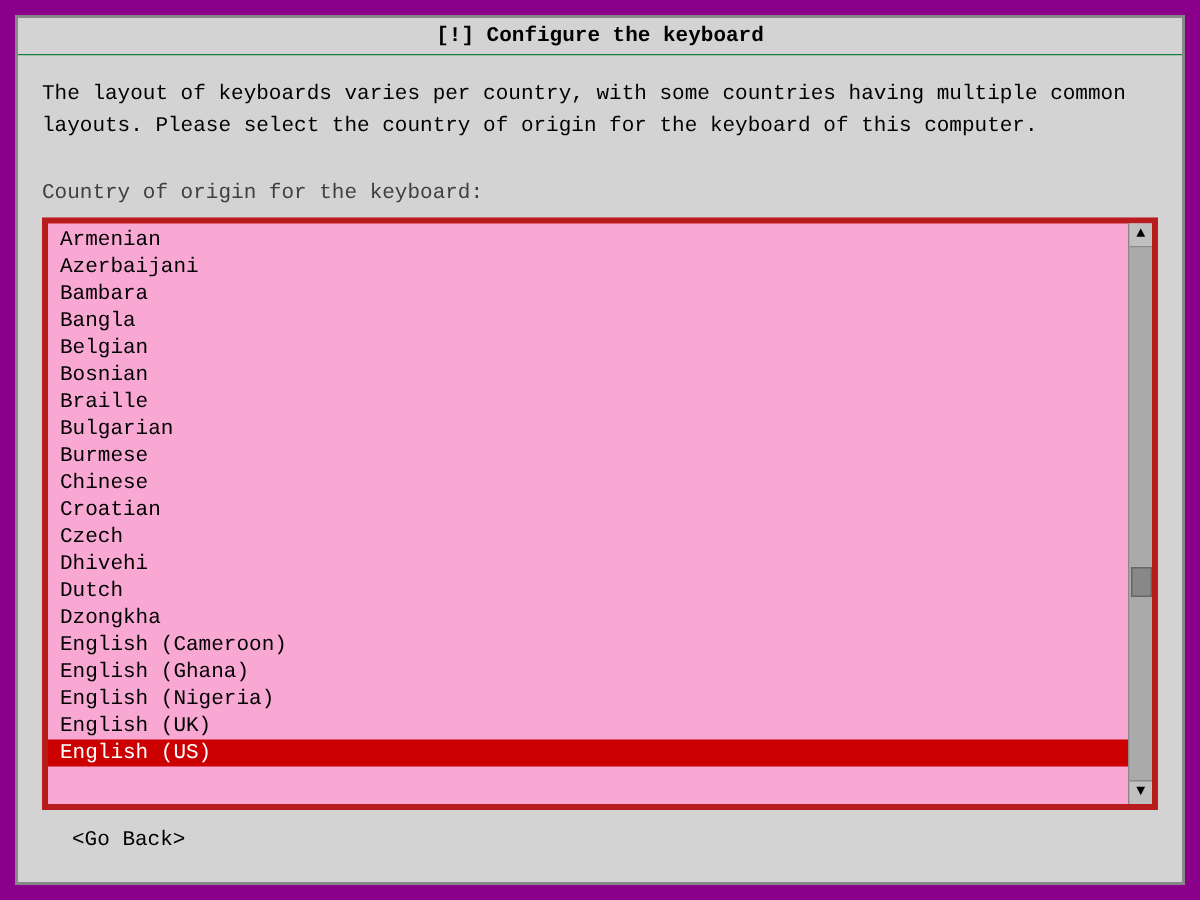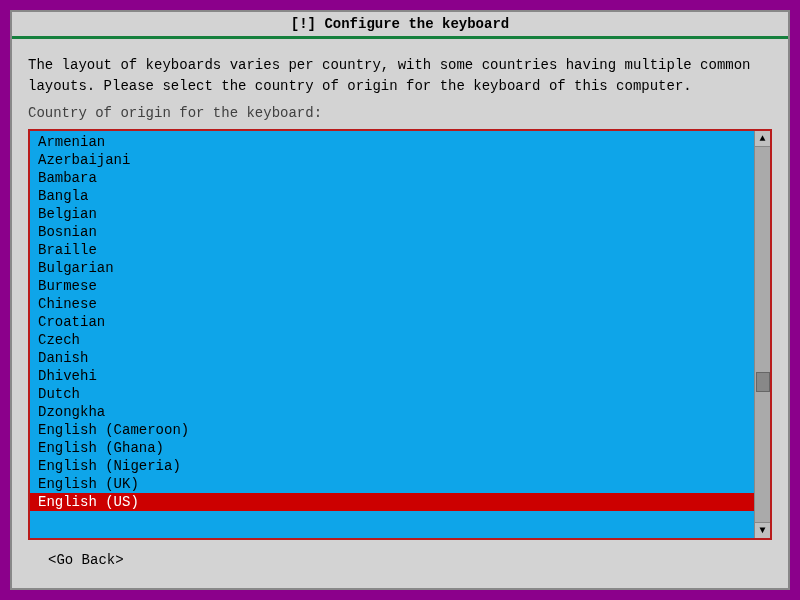--- a/index.html
+++ b/index.html
@@ -27,48 +27,48 @@
       display: flex;
       flex-direction: column;
     }
 
     #title-bar {
       background-color: #d3d3d3;
       text-align: center;
       padding: 4px 8px;
       color: #000;
       font-weight: bold;
-      border-bottom: 3px solid #15803d;
+      border-bottom: 1px solid #15803d;
     }
 
     #content-area {
       flex: 1;
       padding: 16px;
       display: flex;
       flex-direction: column;
       background-color: #d3d3d3;
     }
 
     #description {
       color: #000;
       line-height: 1.5;
-      margin-bottom: 8px;
+      margin-bottom: 26px;
     }
 
     #country-label {
       color: #404040;
       margin-bottom: 8px;
     }
 
     #list-container {
       flex: 1;
       display: flex;
       position: relative;
-      border: 2px solid #b91c1c;
-      background-color: #0ea5e9;
+      border: 4px solid #b91c1c;
+      background-color: #f9a8d4;
       justify-content: flex-end;
     }
 
     #country-list {
       flex: 1;
       overflow: hidden;
       padding: 2px 0;
     }
 
     .list-item {
@@ -168,21 +168,20 @@
           <div class="list-item">Bambara</div>
           <div class="list-item">Bangla</div>
           <div class="list-item">Belgian</div>
           <div class="list-item">Bosnian</div>
           <div class="list-item">Braille</div>
           <div class="list-item">Bulgarian</div>
           <div class="list-item">Burmese</div>
           <div class="list-item">Chinese</div>
           <div class="list-item">Croatian</div>
           <div class="list-item">Czech</div>
-          <div class="list-item">Danish</div>
           <div class="list-item">Dhivehi</div>
           <div class="list-item">Dutch</div>
           <div class="list-item">Dzongkha</div>
           <div class="list-item">English (Cameroon)</div>
           <div class="list-item">English (Ghana)</div>
           <div class="list-item">English (Nigeria)</div>
           <div class="list-item">English (UK)</div>
           <div class="list-item selected">English (US)</div>
         </div>
       <div id="scrollbar">

